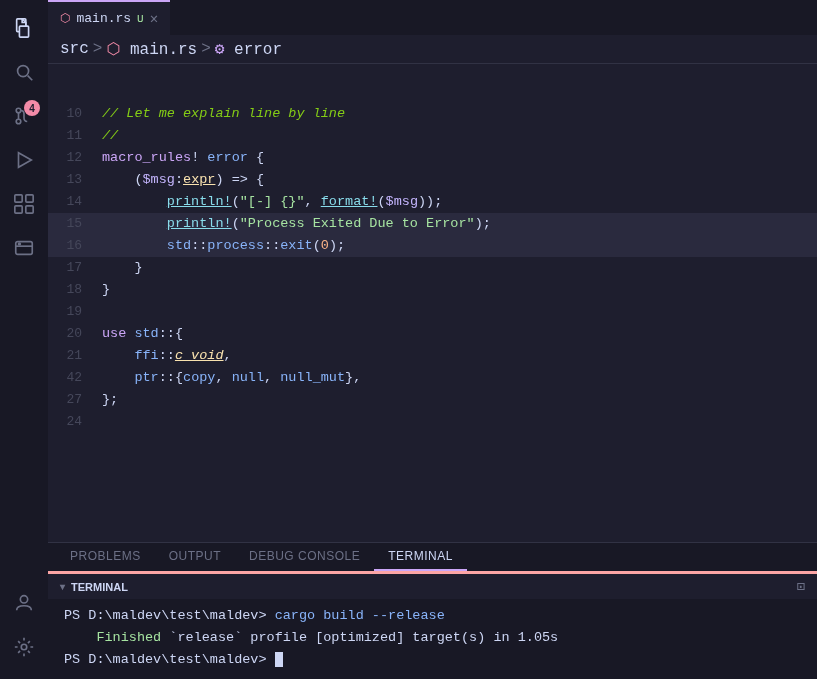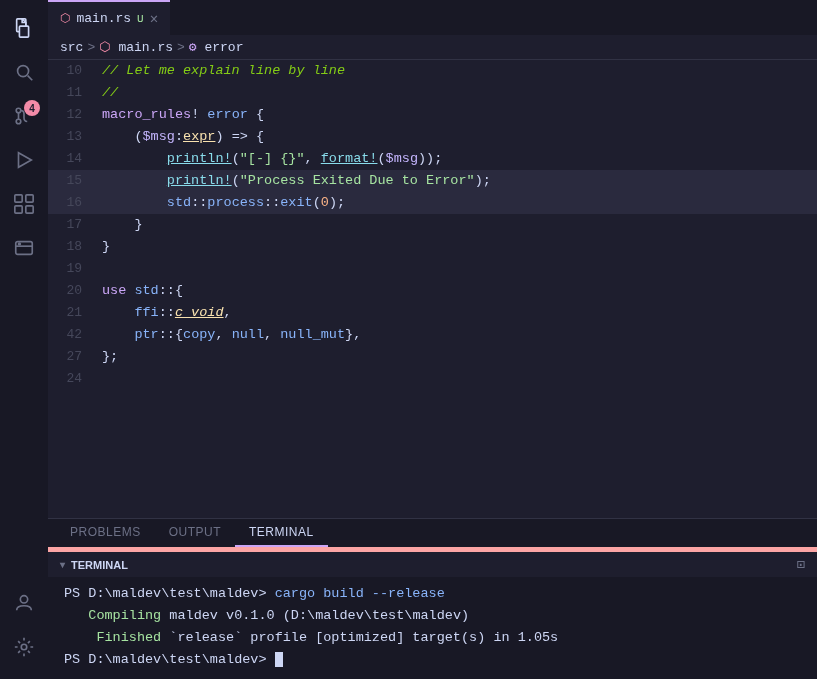--- a/index.html
+++ b/index.html
@@ -100,37 +100,38 @@
     .tab .tab-close {
       font-size: 14px;
       color: #6c7086;
       cursor: pointer;
     }
 
     
     .breadcrumb {
       background: #1e1e2e;
       padding: 4px 12px;
-      font-size: 13px;
+      font-size: 16px;
       color: #6c7086;
       display: flex;
       align-items: center;
       gap: 4px;
       border-bottom: 1px solid #313244;
       flex-shrink: 0;
     }
     .breadcrumb span { color: #cdd6f4; }
     .breadcrumb .sep { color: #6c7086; }
 
     
     .editor-area {
       flex: 1;
       background: #1e1e2e;
       overflow: hidden;
       position: relative;
+      margin-top: 39px;
     }
     .code-container {
       padding: 0;
       overflow: hidden;
       height: 100%;
     }
     .code-line {
       display: flex;
       align-items: stretch;
       font-size: 13.5px;
@@ -170,21 +171,21 @@
     
     .panel-area {
       background: #181825;
       border-top: 1px solid #313244;
       flex-shrink: 0;
     }
     .panel-tabs {
       display: flex;
       background: #181825;
       padding: 0 8px;
-      border-bottom: 5px solid #fca5a5;
+      border-bottom: 3px solid #fca5a5;
     }
     .panel-tab {
       padding: 6px 14px;
       font-size: 12px;
       color: #6c7086;
       cursor: pointer;
       text-transform: uppercase;
       letter-spacing: 0.5px;
       font-family: sans-serif;
     }
@@ -396,30 +397,30 @@
         <span class="code-content"></span>
       </div>
 
     </div>
   </div>
 
   <div class="panel-area">
     <div class="panel-tabs">
       <div class="panel-tab">PROBLEMS</div>
       <div class="panel-tab">OUTPUT</div>
+      <div class="panel-tab">DEBUG CONSOLE</div>
       <div class="panel-tab active">TERMINAL</div>
     </div>
     <div class="panel-header">
       <div class="panel-header-label">
         <span class="panel-expand-icon">▾</span>
         <span>TERMINAL</span>
       </div>
       <div class="panel-header-right">⊡</div>
     </div>
     <div class="terminal-content">
       <div class="terminal-line t-white">PS D:\maldev\test\maldev&gt; <span style="color:#89b4fa">cargo build --release</span></div>
-      <div class="terminal-line">   <span class="t-green">Compiling</span> <span class="t-white">maldev v0.1.0 (D:\maldev\test\maldev)</span></div>
       <div class="terminal-line">    <span class="t-green">Finished</span> <span class="t-white">`release` profile [optimized] target(s) in 1.05s</span></div>
       <div class="terminal-line t-white">PS D:\maldev\test\maldev&gt; <span class="t-cursor"></span></div>
     </div>
   </div>
 
 </div>
 
 </body></html>

